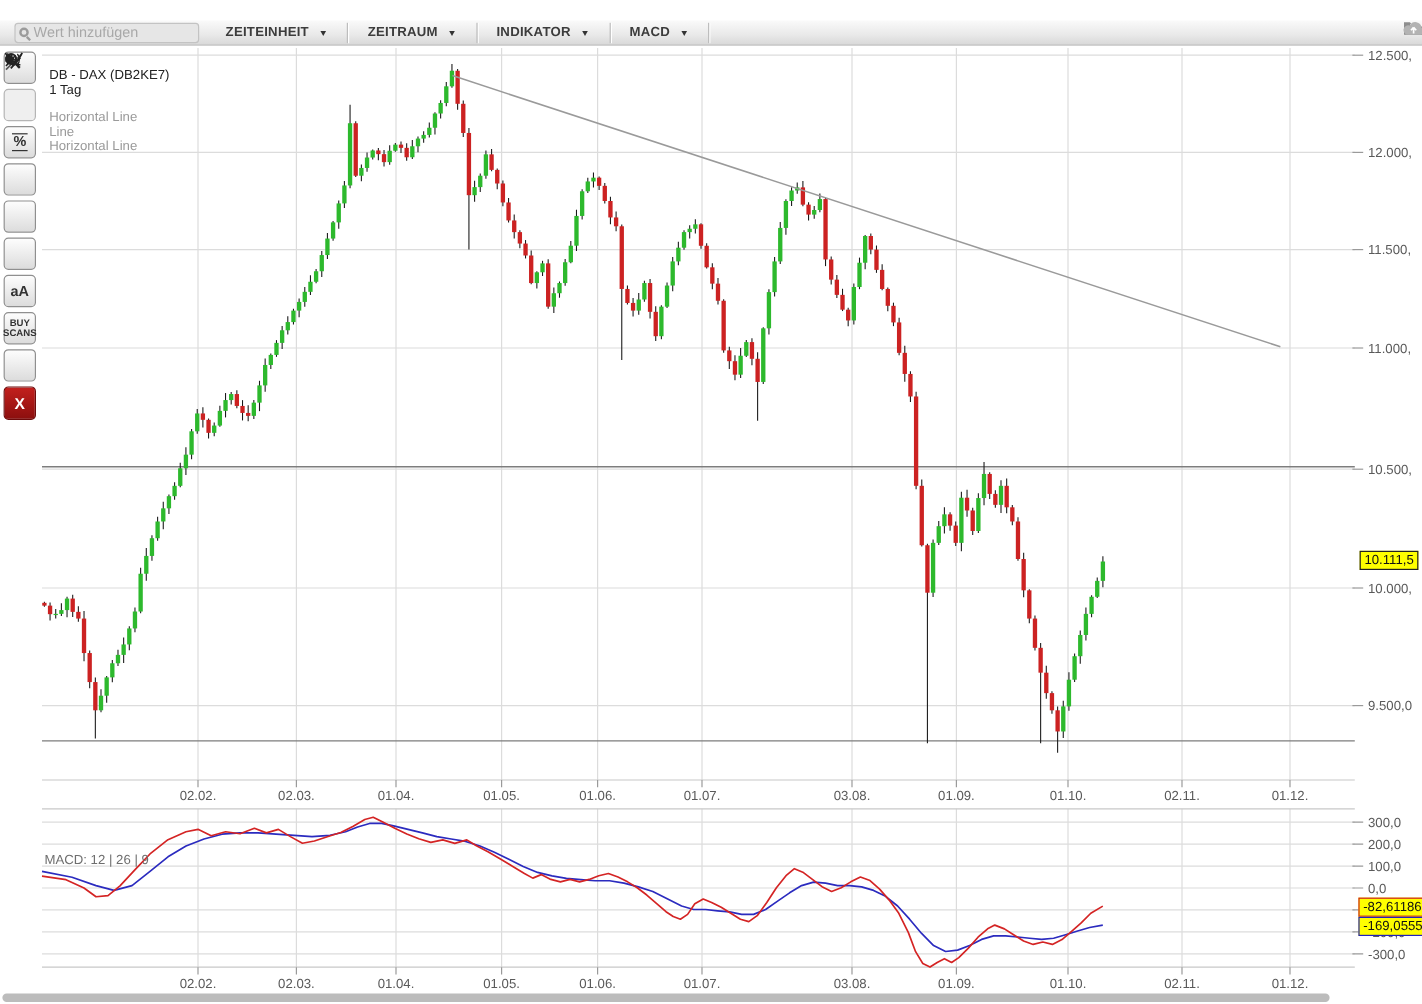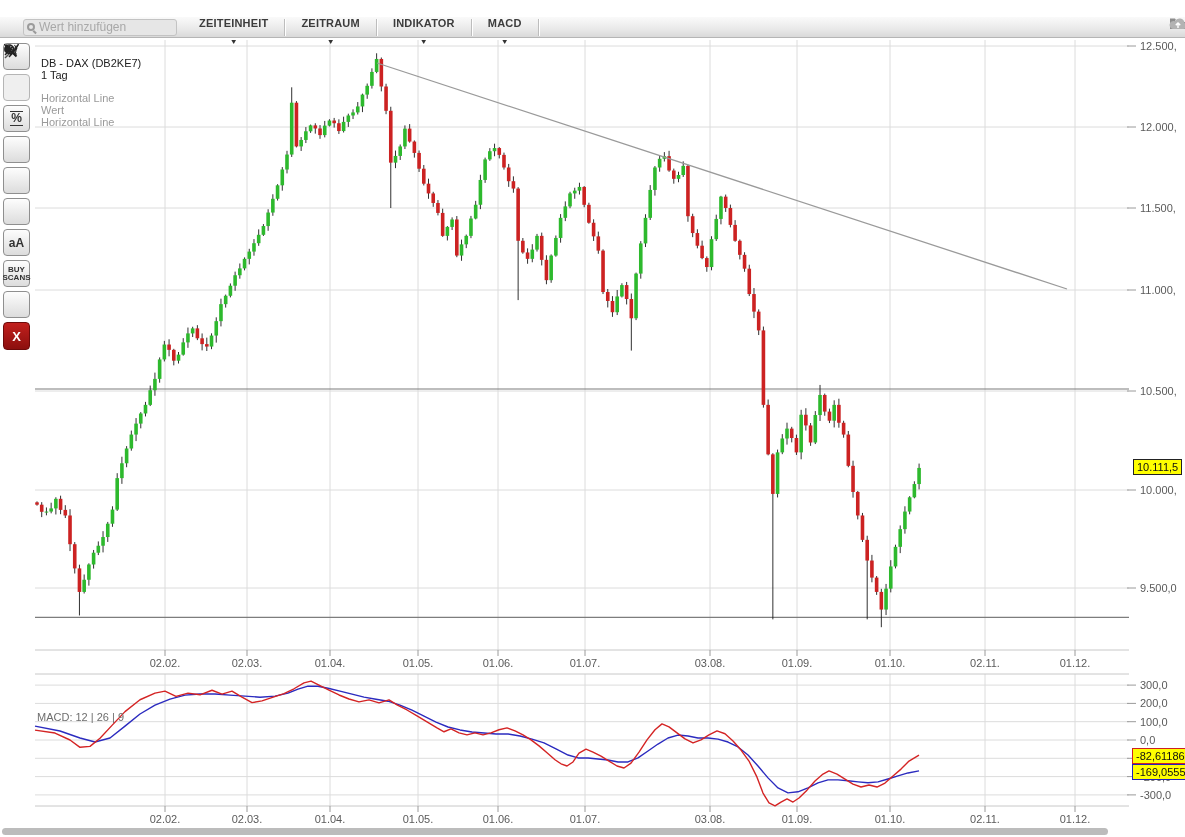--- a/index.html
+++ b/index.html
@@ -14,29 +14,29 @@
   .tb-title{color:#fff;font-size:11px;font-weight:bold;letter-spacing:.2px;}
   .tb-change{color:#28d245;font-size:11px;font-weight:bold;margin-left:22px;}
   .win-controls{position:absolute;right:5px;top:2px;display:flex;gap:6px;}
   .win-btn{width:14px;height:12px;border:1px solid #cfd9e4;border-radius:2px;box-sizing:border-box;
     color:#fff;font-size:9px;line-height:10px;text-align:center;font-weight:bold;cursor:default;background:transparent;}
   .win-btn.solid{background:#fff;color:#174a7c;}
   
   .toolbar{position:absolute;top:17px;left:0;width:100%;height:21px;z-index:30;
     background:linear-gradient(#fafafa,#e9e9e9 60%,#d9d9d9);border-bottom:1px solid #b5b5b5;
     display:flex;align-items:center;box-sizing:border-box;}
-  .searchbox{position:relative;margin-left:23px;width:152px;height:15px;background:#e6e6e6;
+  .searchbox{position:relative;margin-left:12px;width:152px;height:15px;background:#e6e6e6;
     border:1px solid #c3c3c3;border-radius:3px;display:flex;align-items:center;}
   .mag{position:relative;width:8px;height:8px;border:2px solid #9b9b9b;border-radius:50%;
     margin:0 4px 0 3px;box-sizing:border-box;flex:0 0 auto;}
   .mag::after{content:"";position:absolute;left:5px;top:5px;width:4px;height:2px;background:#9b9b9b;
     transform:rotate(45deg);transform-origin:0 0;}
   .search-ph{color:#a8a8a8;font-size:12px;white-space:nowrap;overflow:hidden;}
   .menu-sep{width:1px;height:17px;background:#bdbdbd;box-shadow:1px 0 0 #fff;}
-  .menu-btn{display:flex;align-items:center;gap:8px;padding:0 16px;height:100%;cursor:default;flex-direction:column;}
+  .menu-btn{display:flex;align-items:center;gap:8px;padding:0 16px;height:100%;cursor:default;}
   .menu-btn .lbl{font-size:11px;font-weight:bold;color:#3c3c3c;letter-spacing:.2px;}
   .menu-btn .arr{font-size:8px;color:#333;transform:scaleY(.9);}
   .tb-right{position:absolute;right:8px;top:0;height:100%;display:flex;align-items:center;gap:8px;}
   
   .tools{position:absolute;left:3px;top:43px;z-index:20;display:flex;flex-direction:column;gap:4px;}
   .tool{width:27px;height:27px;border:1px solid #8f8f8f;border-radius:4px;box-sizing:border-box;
     background:linear-gradient(#fdfdfd,#dcdcdc);display:flex;align-items:center;justify-content:center;
     color:#333;cursor:default;}
   .tool.sel{background:#efefef;border-color:#b5b5b5;}
   .tool.red{background:linear-gradient(#c2201d,#8c0f0e);border-color:#6d0a0a;color:#fff;
@@ -652,21 +652,21 @@
     <div class="tool red">
       <span>X</span>
     </div>
   </div>
 
   <div class="legend">
     <div>DB - DAX (DB2KE7)</div>
     <div>1 Tag</div>
     <div class="gap"></div>
     <div class="ann">Horizontal Line</div>
-    <div class="ann">Wert</div>
+    <div class="ann">Line</div>
     <div class="ann">Horizontal Line</div>
   </div>
 
   <div class="macd-label">MACD: 12 | 26 | 9</div>
 
   <div class="tag main">10.111,5</div>
   <div class="tag red">-82,61186</div>
   <div class="tag blue">-169,0555</div>
 
   <div class="hscroll">

